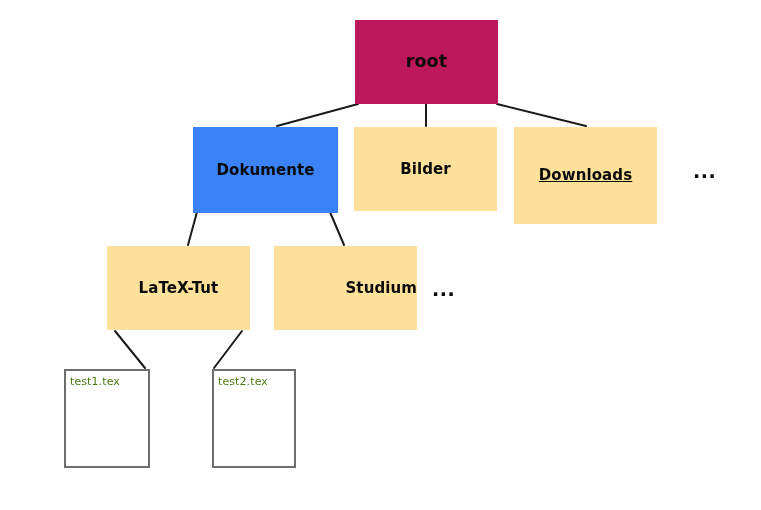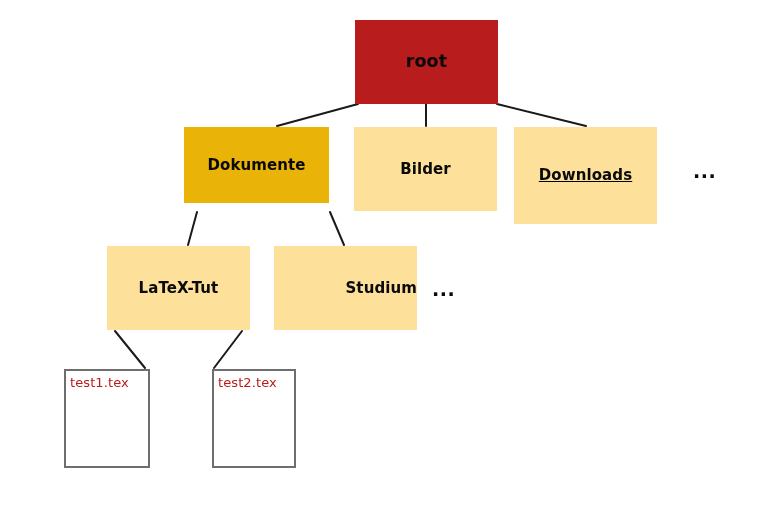--- a/index.html
+++ b/index.html
@@ -50,23 +50,23 @@
     font-size: 15px;
     line-height: 1;
     letter-spacing: 0.1px;
     white-space: nowrap;
   }
   .node.root .node-label {
     font-size: 17.5px;
   }
   .node.file .node-label {
     font-weight: normal;
-    font-size: 13px;
+    font-size: 11px;
     padding: 5px 0 0 4px;
-    color: #b91c1c;
+    color: #4d7c0f;
   }
   .ellipsis {
     position: absolute;
     font-weight: bold;
     font-size: 19px;
     color: #0a0a0a;
     line-height: 1;
     letter-spacing: 0.5px;
     z-index: 2;
     white-space: nowrap;
@@ -79,24 +79,24 @@
   <svg id="edges" viewBox="0 0 761 510" width="761" height="510" xmlns="http://www.w3.org/2000/svg">
       <line x1="358" y1="104" x2="277" y2="126" stroke="#1a1a1a" stroke-width="2" stroke-linecap="round"></line>
       <line x1="426" y1="104" x2="426" y2="126" stroke="#1a1a1a" stroke-width="2" stroke-linecap="round"></line>
       <line x1="497" y1="104" x2="586" y2="126" stroke="#1a1a1a" stroke-width="2" stroke-linecap="round"></line>
       <line x1="197" y1="212" x2="188" y2="245" stroke="#1a1a1a" stroke-width="2" stroke-linecap="round"></line>
       <line x1="330" y1="212" x2="344" y2="245" stroke="#1a1a1a" stroke-width="2" stroke-linecap="round"></line>
       <line x1="115" y1="331" x2="145" y2="368" stroke="#1a1a1a" stroke-width="2" stroke-linecap="round"></line>
       <line x1="242" y1="331" x2="214" y2="368" stroke="#1a1a1a" stroke-width="2" stroke-linecap="round"></line>
     </svg>
   <div id="nodes">
-      <div class="node folder root" style="left: 355px; top: 20px; width: 143px; height: 84px; background: #b91c1c;">
+      <div class="node folder root" style="left: 355px; top: 20px; width: 143px; height: 84px; background: #be185d;">
         <span class="node-label">root</span>
       </div>
-      <div class="node folder" style="left: 184px; top: 127px; width: 145px; height: 76px; background: #eab308;">
+      <div class="node folder" style="left: 193px; top: 127px; width: 145px; height: 86px; background: #3b82f6;">
         <span class="node-label">Dokumente</span>
       </div>
       <div class="node folder" style="left: 354px; top: 127px; width: 143px; height: 84px; background: rgb(253, 224, 154); text-align: center;">
         <span class="node-label">Bilder</span>
       </div>
       <div class="node folder" style="left: 514px; top: 127px; width: 143px; height: 97px; background: rgb(253, 224, 154); text-decoration: underline;">
         <span class="node-label">Downloads</span>
       </div>
       <div class="node folder" style="left: 107px; top: 246px; width: 143px; height: 84px; background: rgb(253, 224, 154);">
         <span class="node-label">LaTeX-Tut</span>

